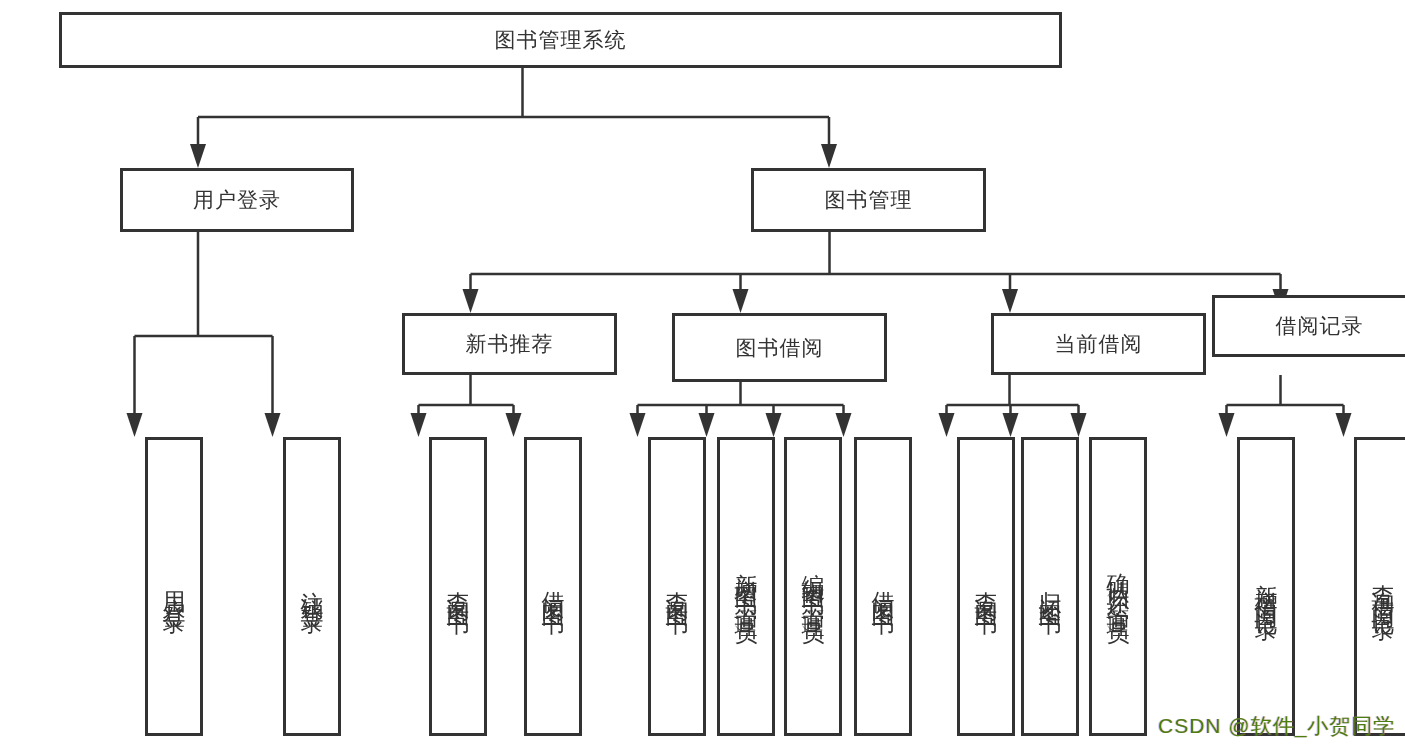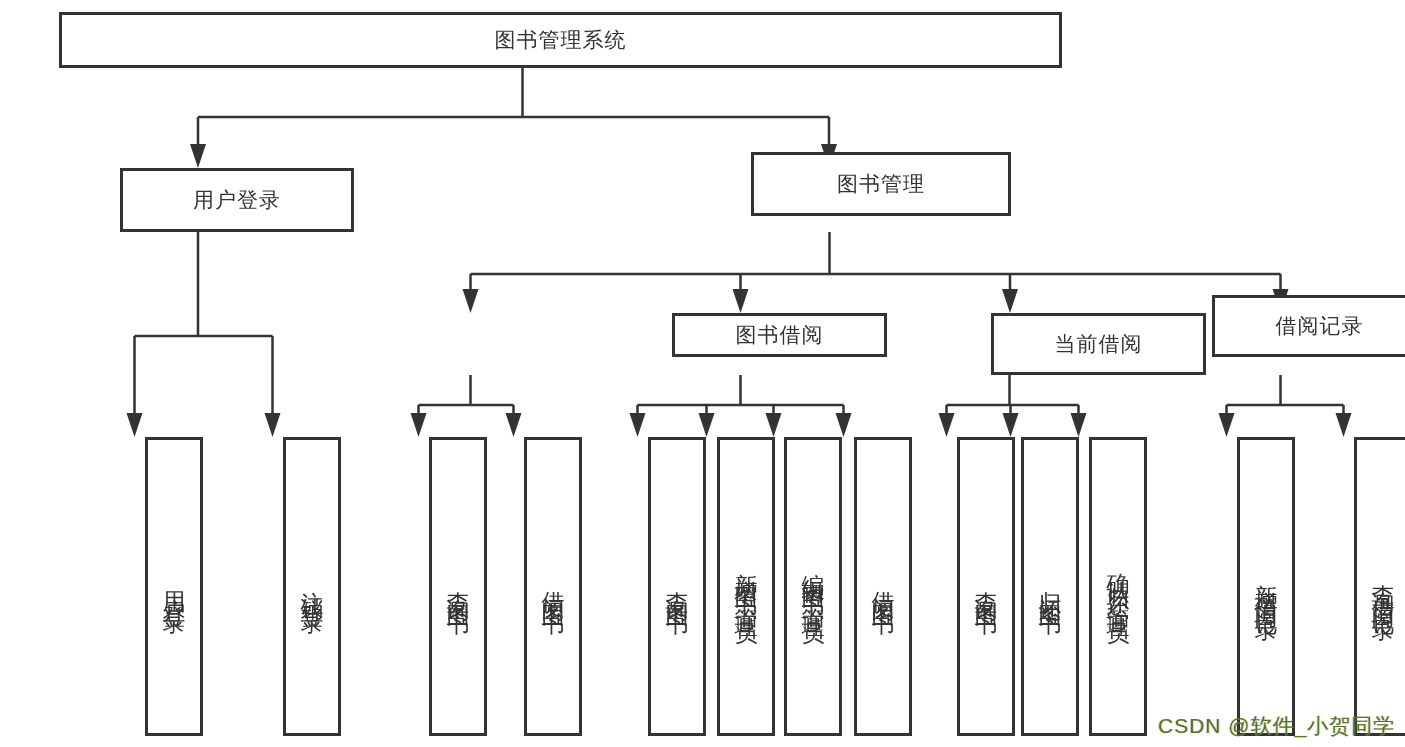--- a/index.html
+++ b/index.html
@@ -92,25 +92,28 @@
     </g>
   </svg>
 
   <div class="node" style="left:20px;top:12px;width:1003px;height:56px">
     <span class="hlabel">图书管理系统</span>
   </div>
 
   <div class="node" style="left:81px;top:168px;width:234px;height:64px">
     <span class="hlabel">用户登录</span>
   </div>
-  <div class="node" style="left:712px;top:152px;width:260px;height:64px">
+  <div class="node" style="left:712px;top:168px;width:235px;height:64px">
     <span class="hlabel">图书管理</span>
   </div>
 
-  <div class="node" style="left:633px;top:313px;width:215px;height:44px">
+  <div class="node" style="left:363px;top:313px;width:215px;height:62px">
+    <span class="hlabel">新书推荐</span>
+  </div>
+  <div class="node" style="left:633px;top:313px;width:215px;height:69px">
     <span class="hlabel">图书借阅</span>
   </div>
   <div class="node" style="left:952px;top:313px;width:215px;height:62px">
     <span class="hlabel">当前借阅</span>
   </div>
   <div class="node" style="left:1173px;top:295px;width:215px;height:62px">
     <span class="hlabel">借阅记录</span>
   </div>
 
   <div class="node leaf" style="left:106px">

